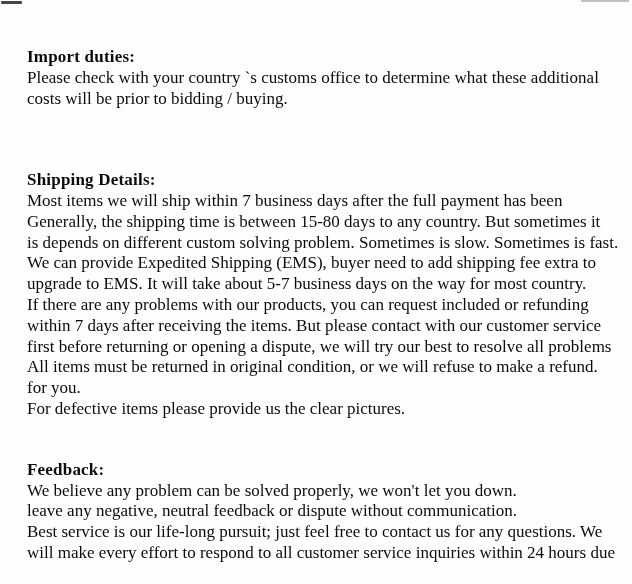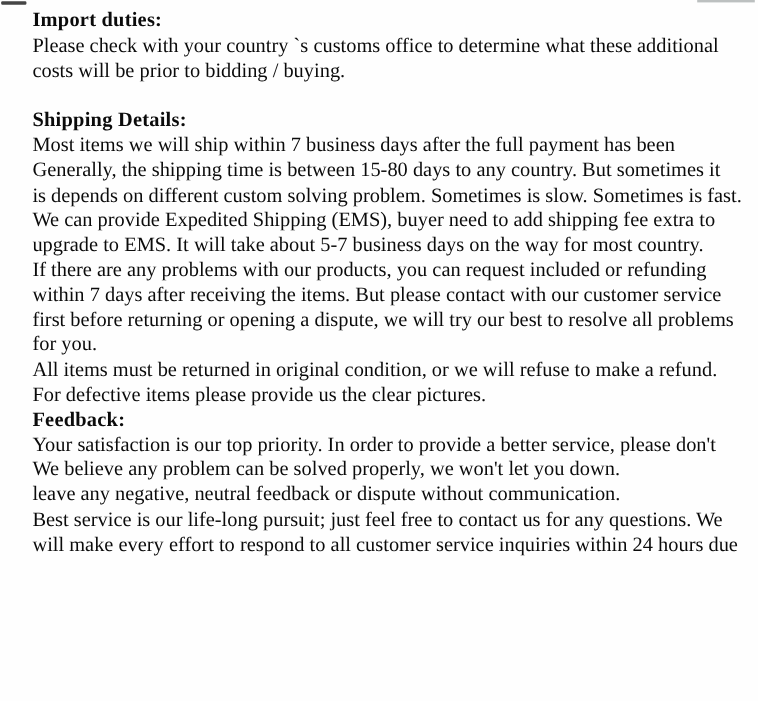--- a/index.html
+++ b/index.html
@@ -21,20 +21,21 @@
     padding: 7px 6px 0 27px;
     overflow: hidden;
     background: #fefefe;
   }
   .heading {
     font-weight: bold;
     font-size: 17px;
     line-height: 20.8px;
     white-space: pre;
     letter-spacing: 0.2px;
+    margin-top: 40px;
   }
   .line {
     font-size: 17px;
     line-height: 20.8px;
     white-space: pre;
   }
   .blank-line {
     height: 20.8px;
   }
   .artifact {
@@ -74,26 +75,25 @@
         <div class="line">Most items we will ship within 7 business days after the full payment has been</div>
         <div class="line">Generally, the shipping time is between 15-80 days to any country. But sometimes it</div>
         <div class="line">is depends on different custom solving problem. Sometimes is slow. Sometimes is fast.</div>
         <div class="line">We can provide Expedited Shipping (EMS), buyer need to add shipping fee extra to</div>
         <div class="line">upgrade to EMS. It will take about 5-7 business days on the way for most country.</div>
       </section>
       <section>
         <div class="line">If there are any problems with our products, you can request included or refunding</div>
         <div class="line">within 7 days after receiving the items. But please contact with our customer service</div>
         <div class="line">first before returning or opening a dispute, we will try our best to resolve all problems</div>
+        <div class="line">All items must be returned in original condition, or we will refuse to make a refund.</div>
         <div class="line">for you.</div>
-        <div class="line">All items must be returned in original condition, or we will refuse to make a refund.</div>
         <div class="line">For defective items please provide us the clear pictures.</div>
       </section>
       <section>
         <div class="heading">Feedback:</div>
-        <div class="line">Your satisfaction is our top priority. In order to provide a better service, please don't</div>
         <div class="line">We believe any problem can be solved properly, we won't let you down.</div>
         <div class="line">leave any negative, neutral feedback or dispute without communication.</div>
         <div class="line">Best service is our life-long pursuit; just feel free to contact us for any questions. We</div>
         <div class="line">will make every effort to respond to all customer service inquiries within 24 hours due</div>
       </section>
     </div>
 </div>
 
 </body></html>

